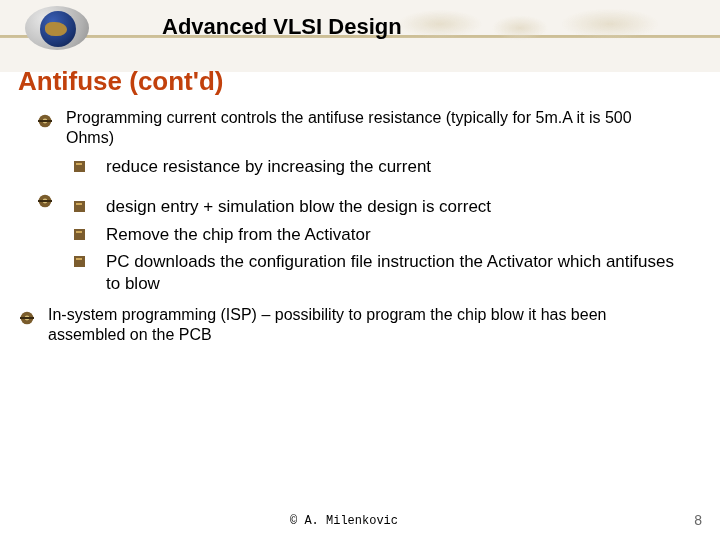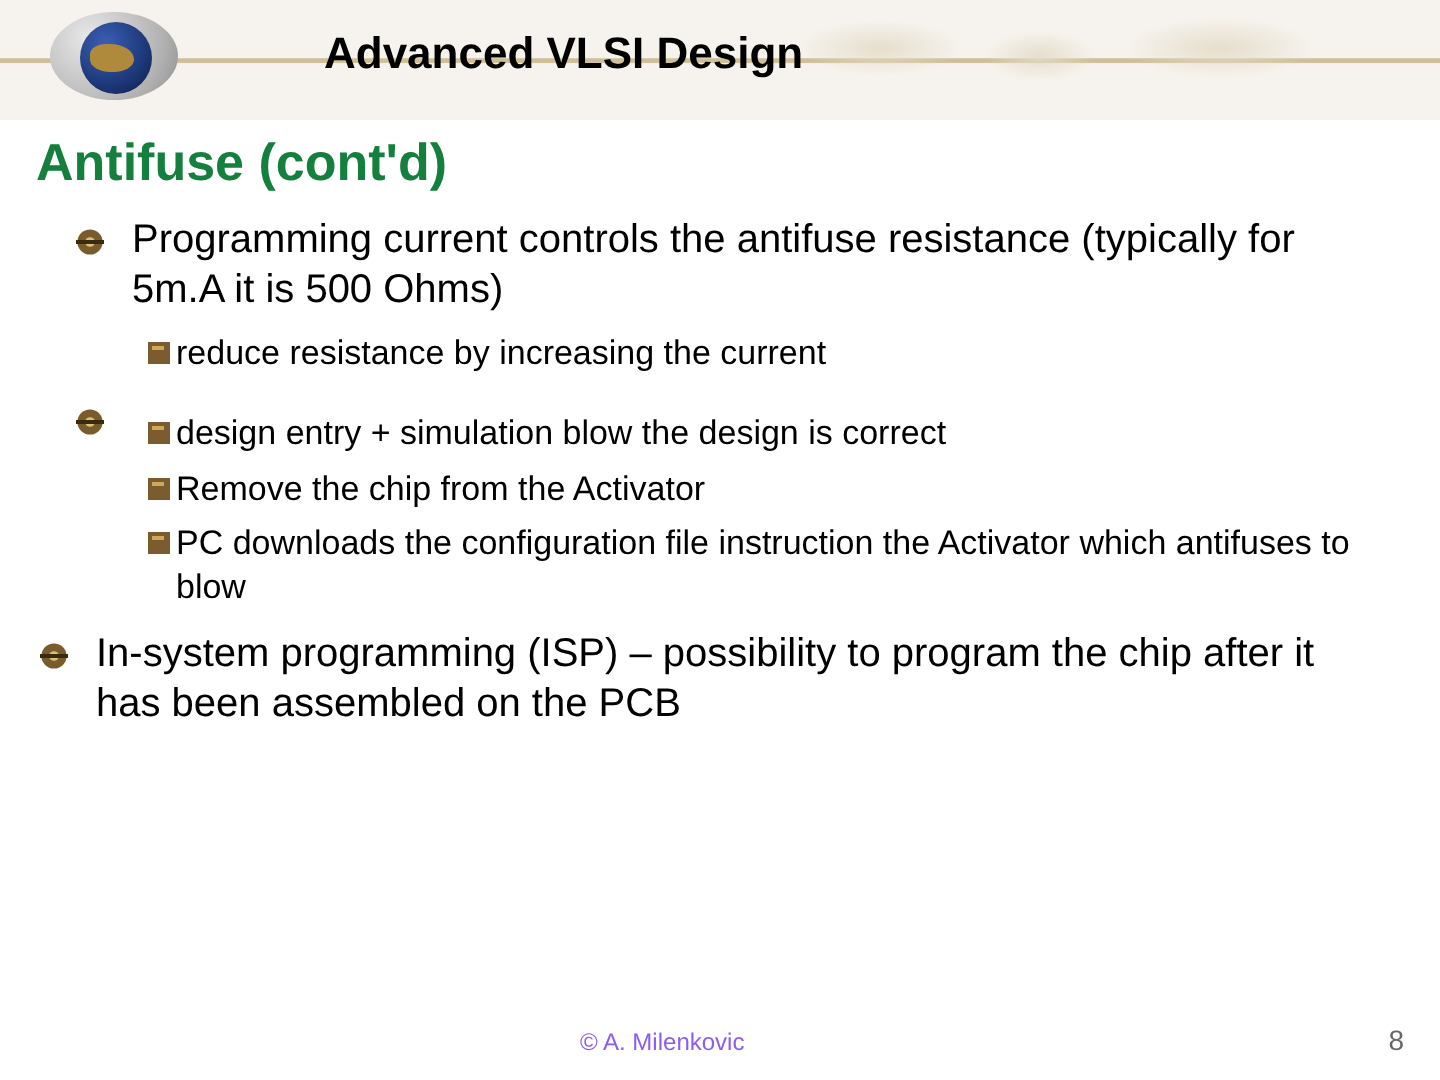--- a/index.html
+++ b/index.html
@@ -7,21 +7,21 @@
     width: 720px;
     height: 540px;
     background: #fff;
     font-family: Arial, Helvetica, sans-serif;
     position: relative;
     overflow: hidden;
   }
   .header-band {
     position: relative;
     width: 100%;
-    height: 60px;
+    height: 72px;
     background: linear-gradient(to bottom,
       #f6f3ee 0%, #f6f3ee 48%,
       #cdbf97 49%, #cdbf97 52%,
       #f6f3ee 53%, #f6f3ee 100%);
   }
   .globe {
     position: absolute;
     left: 25px;
     top: 6px;
     width: 64px;
@@ -70,48 +70,48 @@
     font-size: 22px;
     font-weight: bold;
     color: #000;
   }
   .slide-title {
     position: absolute;
     left: 18px;
     top: 66px;
     font-size: 26px;
     font-weight: bold;
-    color: #15803d;
+    color: #c2410c;
   }
   .content {
     position: absolute;
     left: 38px;
     top: 108px;
     width: 640px;
   }
   .bullet1 {
     position: relative;
     padding-left: 28px;
-    font-size: 20px;
+    font-size: 16px;
     color: #000;
     line-height: 1.25;
     margin-bottom: 8px;
   }
   .bullet1 .b1-icon {
     position: absolute;
     left: 0;
     top: 6px;
     width: 14px;
     height: 14px;
   }
   .b1-icon svg { display: block; }
   .bullet2 {
     position: relative;
     margin-left: 36px;
-    padding-left: 14px;
+    padding-left: 32px;
     font-size: 17px;
     color: #000;
     line-height: 1.28;
     margin-bottom: 6px;
   }
   .bullet2 .b2-icon {
     position: absolute;
     left: 0;
     top: 5px;
     width: 11px;
@@ -125,21 +125,22 @@
     top: 2px;
     width: 6px;
     height: 2px;
     background: #cfa85a;
   }
   .footer-left {
     position: absolute;
     left: 290px;
     bottom: 12px;
     font-size: 12px;
-    color: #8b5cf6;
+    color: #000000;
+    font-family: Liberation Mono, monospace;
   }
   .footer-right {
     position: absolute;
     right: 18px;
     bottom: 12px;
     font-size: 14px;
     color: #666;
   }
   .sp-before { height: 4px; }
 </style>
@@ -204,19 +205,19 @@
   <div class="sp-before"></div>
 
   <div class="bullet1" style="margin-left:-18px;">
     <span class="b1-icon">
       <svg width="14" height="14">
           <circle cx="7" cy="7" r="6.3" fill="#7a5c2c"></circle>
           <circle cx="7" cy="7" r="2.4" fill="#d8c07a"></circle>
           <rect x="0" y="6" width="14" height="2" fill="#3a2a10"></rect>
         </svg>
     </span>
-    <span>In-system programming (ISP) – possibility to program the chip after it has been assembled on the PCB</span>
+    <span>In-system programming (ISP) – possibility to program the chip blow it has been assembled on the PCB</span>
   </div>
 
 </div>
 
 <div class="footer-left">©  A. Milenkovic</div>
 <div class="footer-right">8</div>
 
 </body></html>

